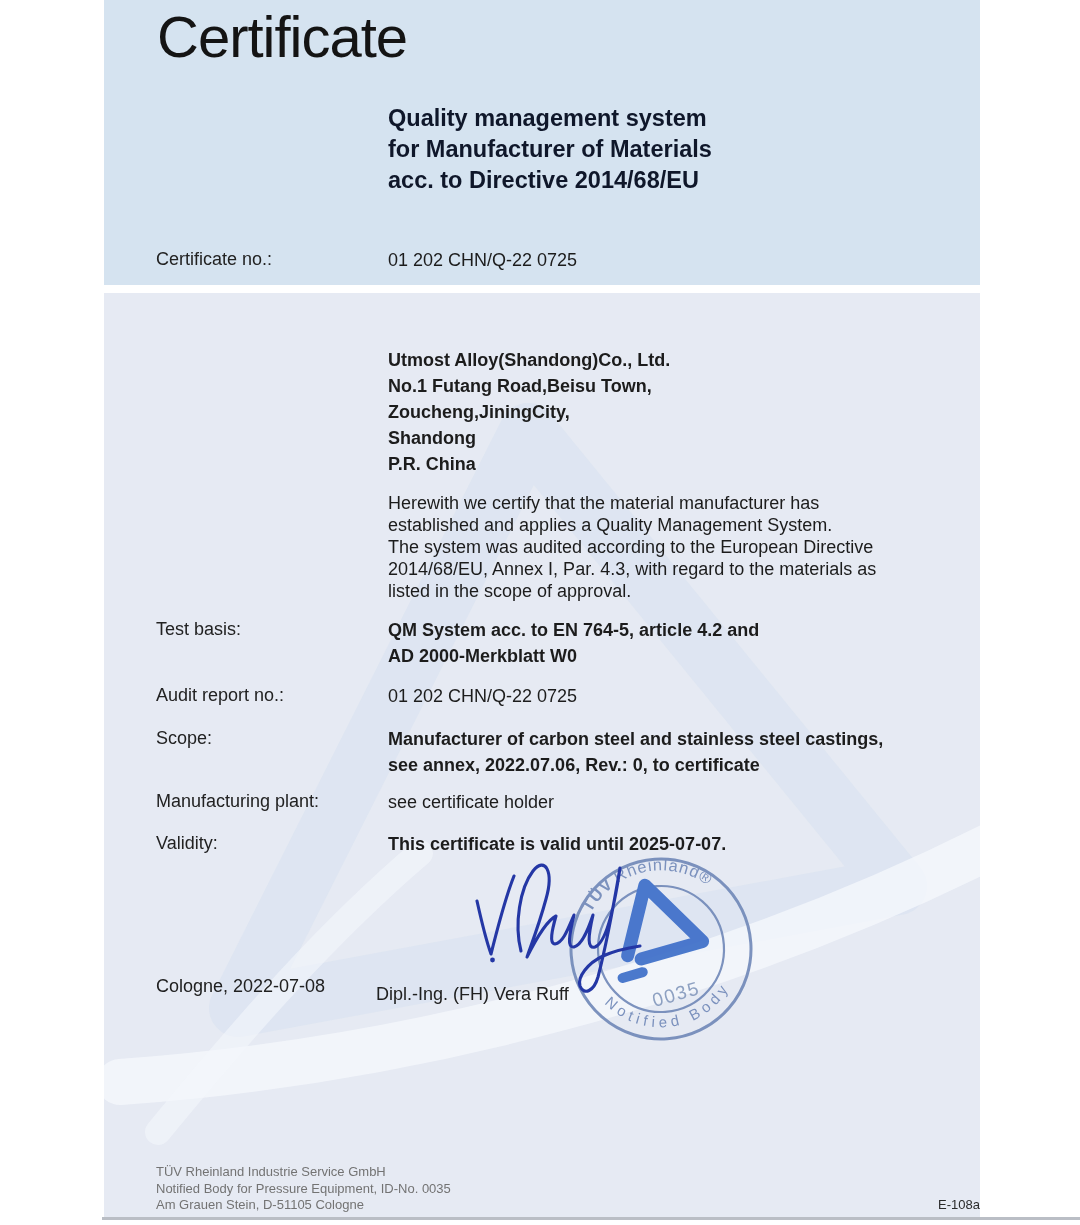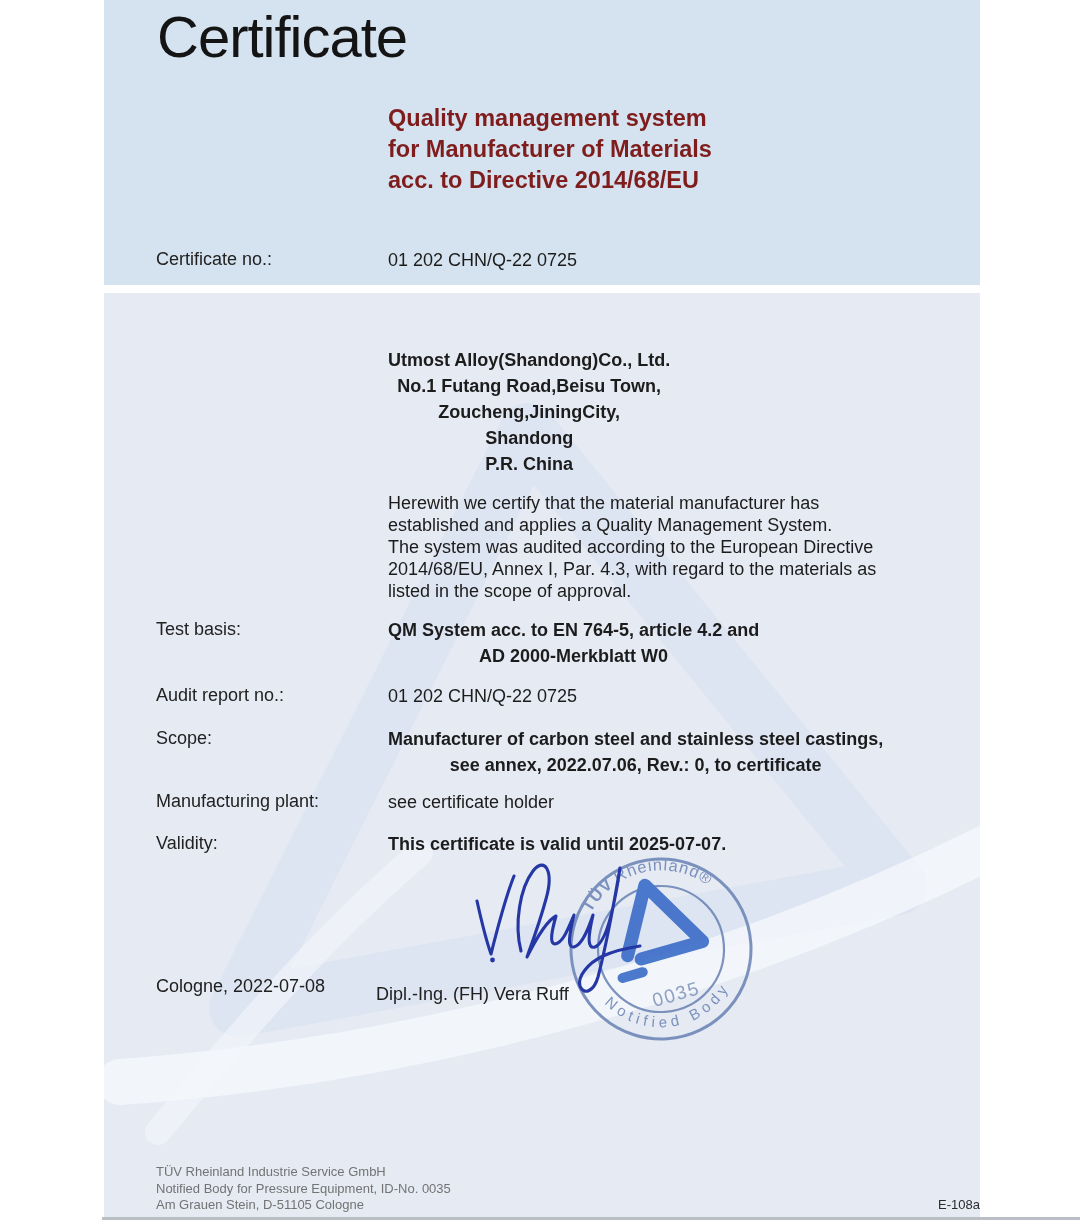--- a/index.html
+++ b/index.html
@@ -16,25 +16,25 @@
   .band-bottom{top:293px;height:924px;background:#e6eaf3;}
   .watermark{position:absolute;left:0;top:0;}
   .abs{position:absolute;white-space:pre-line;}
   .title{
     left:157px;top:4px;
     font-size:58px;line-height:66px;letter-spacing:-1px;
     color:#141414;font-weight:400;text-align:center;
   }
   .subtitle{
     left:388px;top:103px;
-    font-size:23.5px;line-height:31px;font-weight:bold;color:#7f1d1d;
+    font-size:23.5px;line-height:31px;font-weight:bold;color:#0f172a;
   }
   .label{left:156px;font-size:18px;line-height:24px;color:#222;}
   .value{left:388px;font-size:18px;line-height:26px;color:#1c1c1c;}
-  .value.bold{font-weight:bold;text-align:center;}
+  .value.bold{font-weight:bold;}
   .statement{line-height:22px;}
   .place-date{left:156px;top:956px;font-size:18px;margin-top:20px;}
   .signer{left:376px;top:984px;font-size:18px;}
   .footer{
     left:156px;top:1164px;
     font-size:13px;line-height:16.5px;color:#737373;
   }
   .form-code{
     right:100px;top:1197px;
     font-size:13px;color:#2b2b2b;white-space:nowrap;

